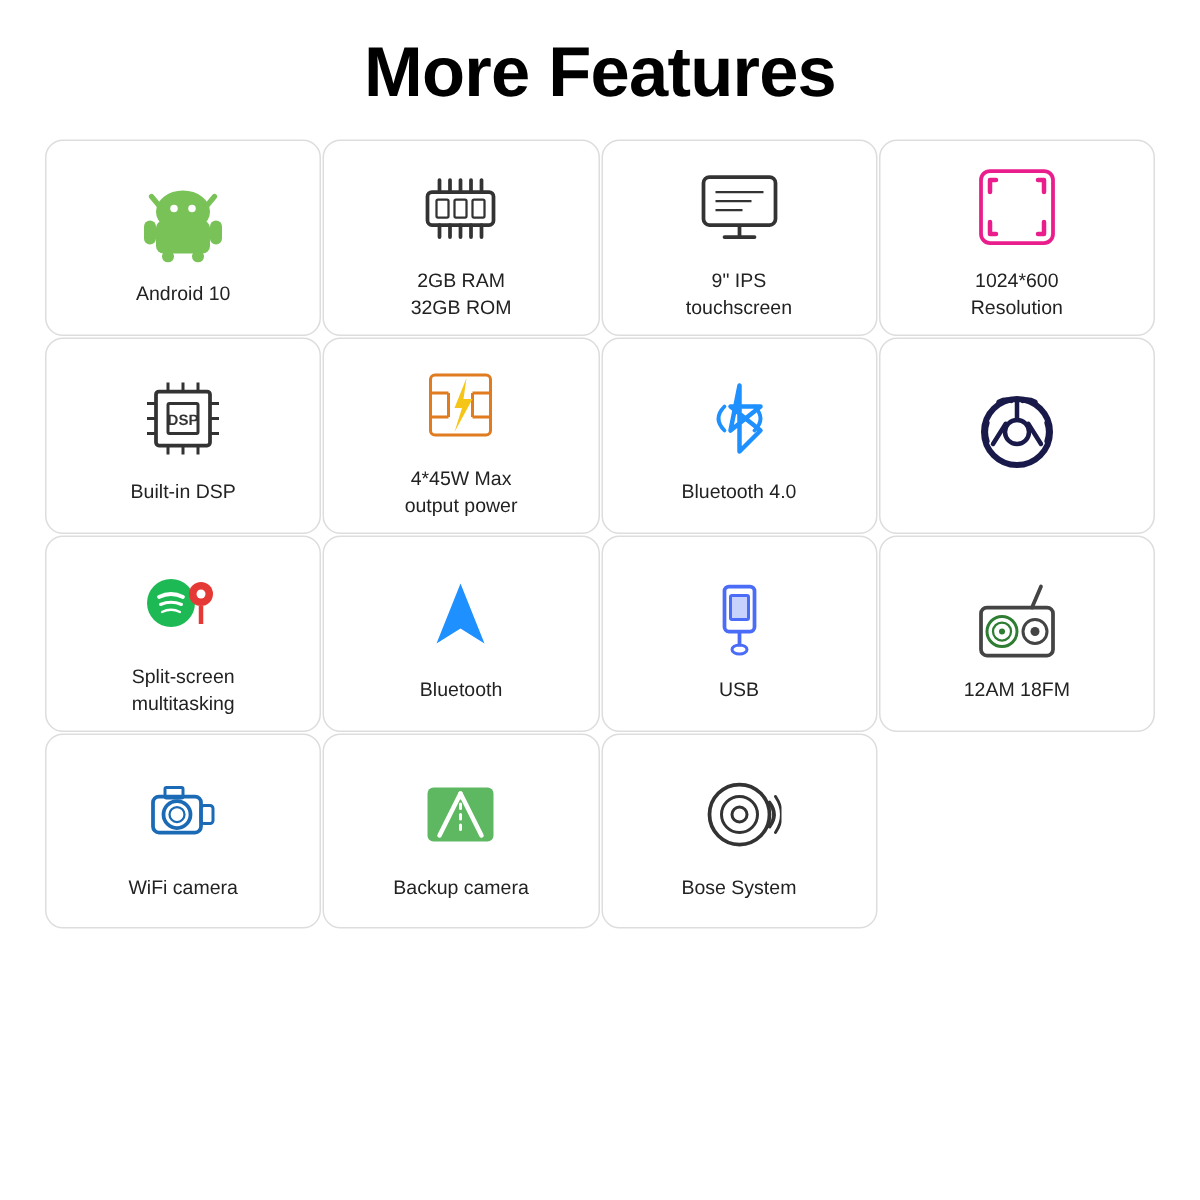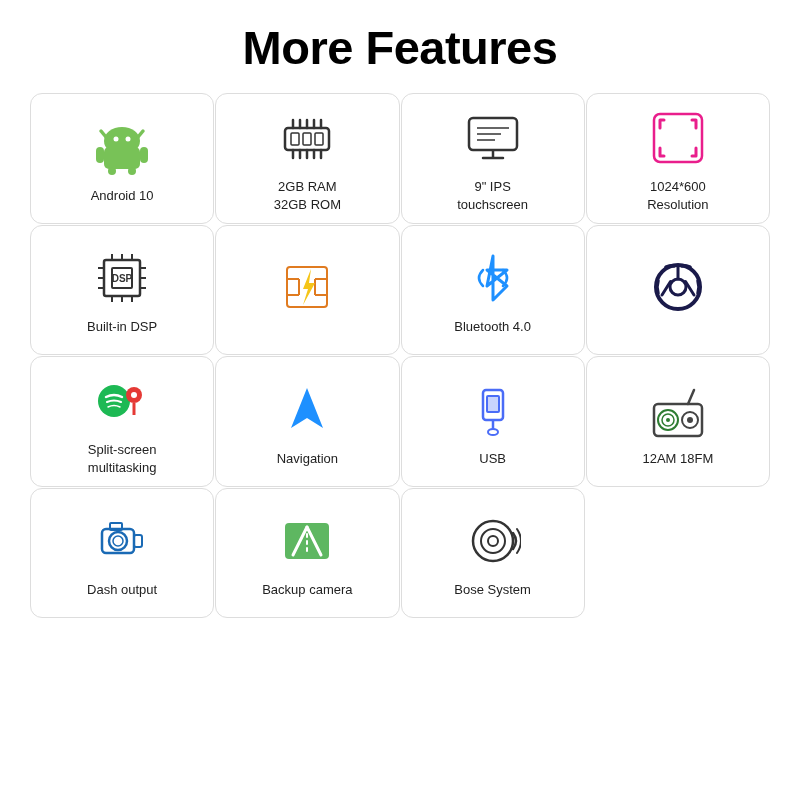--- a/index.html
+++ b/index.html
@@ -171,20 +171,21 @@
       <line x1="8" y1="20" x2="20" y2="20" stroke="#e07b20" stroke-width="2"></line>
       <line x1="20" y1="20" x2="20" y2="36" stroke="#e07b20" stroke-width="2"></line>
       <line x1="36" y1="20" x2="48" y2="20" stroke="#e07b20" stroke-width="2"></line>
       <line x1="36" y1="20" x2="36" y2="36" stroke="#e07b20" stroke-width="2"></line>
       <line x1="8" y1="36" x2="20" y2="36" stroke="#e07b20" stroke-width="2"></line>
       <line x1="36" y1="36" x2="48" y2="36" stroke="#e07b20" stroke-width="2"></line>
 
       <polygon points="32,10 24,30 29,30 24,46 36,24 30,24" fill="#f5c518"></polygon>
     </svg>
       </div>
+      <div class="card-label">4*45W Max<br>output power</div>
     </div>
     <div class="card">
       <div class="card-icon">
         <svg width="56" height="56" viewBox="0 0 56 56" fill="none" xmlns="http://www.w3.org/2000/svg">
 
       <path d="M28,6 L28,50 L42,36 L22,20 L42,20 L22,36 Z" stroke="#1e90ff" stroke-width="3" fill="none" stroke-linejoin="round"></path>
 
       <path d="M18,20 Q10,28 18,36" stroke="#1e90ff" stroke-width="2.5" fill="none" stroke-linecap="round"></path>
       <path d="M38,20 Q46,28 38,36" stroke="#1e90ff" stroke-width="2.5" fill="none" stroke-linecap="round"></path>
     </svg>
@@ -226,21 +227,21 @@
       </div>
       <div class="card-label">Split-screen<br>multitasking</div>
     </div>
     <div class="card">
       <div class="card-icon">
         <svg width="56" height="56" viewBox="0 0 56 56" fill="none" xmlns="http://www.w3.org/2000/svg">
 
       <polygon points="28,6 44,46 28,36 12,46" fill="#1e90ff"></polygon>
     </svg>
       </div>
-      <div class="card-label">Navigation</div>
+      <div class="card-label">Bluetooth</div>
     </div>
     <div class="card">
       <div class="card-icon">
         <svg width="56" height="56" viewBox="0 0 56 56" fill="none" xmlns="http://www.w3.org/2000/svg">
 
       <rect x="18" y="8" width="20" height="30" rx="3" stroke="#4a6cf7" stroke-width="2.5" fill="none"></rect>
       <rect x="22" y="14" width="12" height="16" rx="1" fill="#4a6cf7" opacity="0.3"></rect>
       <rect x="22" y="14" width="12" height="16" rx="1" stroke="#4a6cf7" stroke-width="2"></rect>
       <line x1="28" y1="38" x2="28" y2="48" stroke="#4a6cf7" stroke-width="2.5"></line>
       <ellipse cx="28" cy="50" rx="5" ry="3" stroke="#4a6cf7" stroke-width="2"></ellipse>
@@ -273,21 +274,21 @@
       <rect x="8" y="16" width="32" height="24" rx="4" stroke="#1a6ab5" stroke-width="2.5" fill="none"></rect>
 
       <circle cx="24" cy="28" r="9" stroke="#1a6ab5" stroke-width="2.5" fill="none"></circle>
       <circle cx="24" cy="28" r="5" stroke="#1a6ab5" stroke-width="1.5" fill="none"></circle>
 
       <rect x="16" y="10" width="12" height="7" rx="1" stroke="#1a6ab5" stroke-width="2" fill="none"></rect>
 
       <rect x="40" y="22" width="8" height="12" rx="2" stroke="#1a6ab5" stroke-width="2" fill="none"></rect>
     </svg>
       </div>
-      <div class="card-label">Dash output</div>
+      <div class="card-label">WiFi camera</div>
     </div>
     <div class="card">
       <div class="card-icon">
         <svg width="56" height="56" viewBox="0 0 56 56" fill="none" xmlns="http://www.w3.org/2000/svg">
 
       <rect x="6" y="10" width="44" height="36" rx="4" fill="#4caf50" opacity="0.9"></rect>
 
       <line x1="28" y1="14" x2="14" y2="42" stroke="white" stroke-width="3" stroke-linecap="round"></line>
       <line x1="28" y1="14" x2="42" y2="42" stroke="white" stroke-width="3" stroke-linecap="round"></line>
       <line x1="28" y1="14" x2="28" y2="42" stroke="white" stroke-width="2" stroke-dasharray="3,4" stroke-linecap="round"></line>

